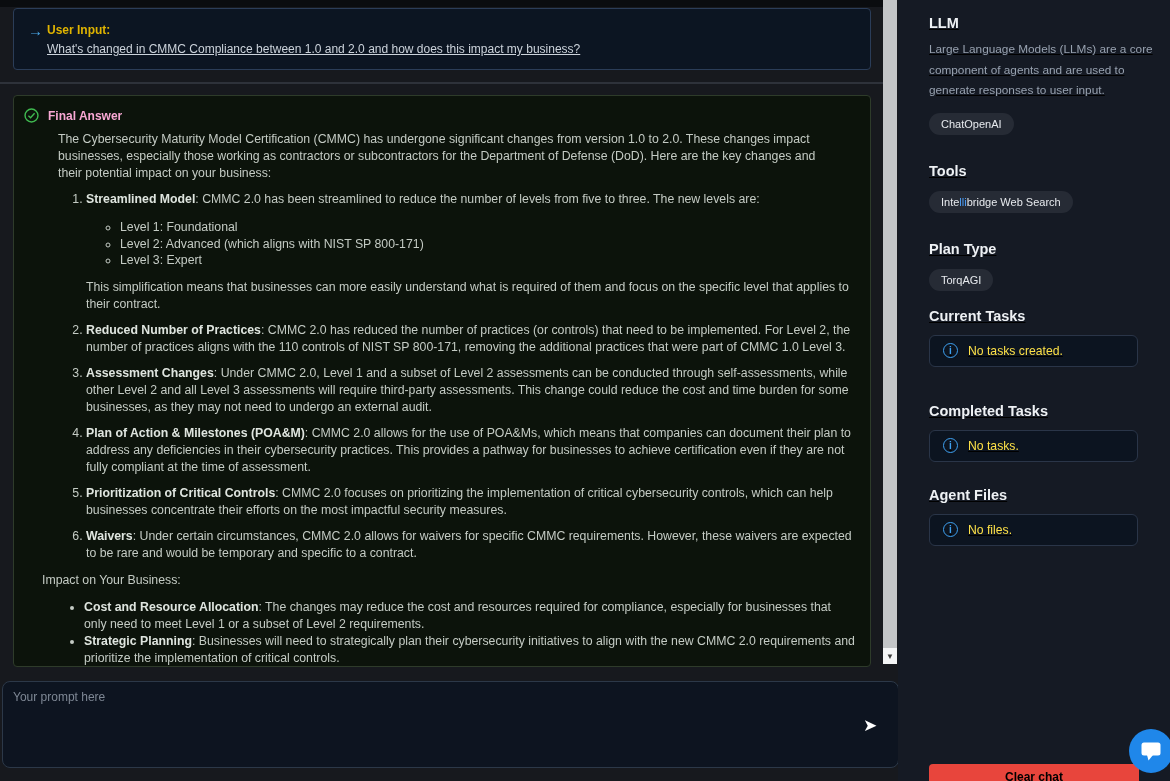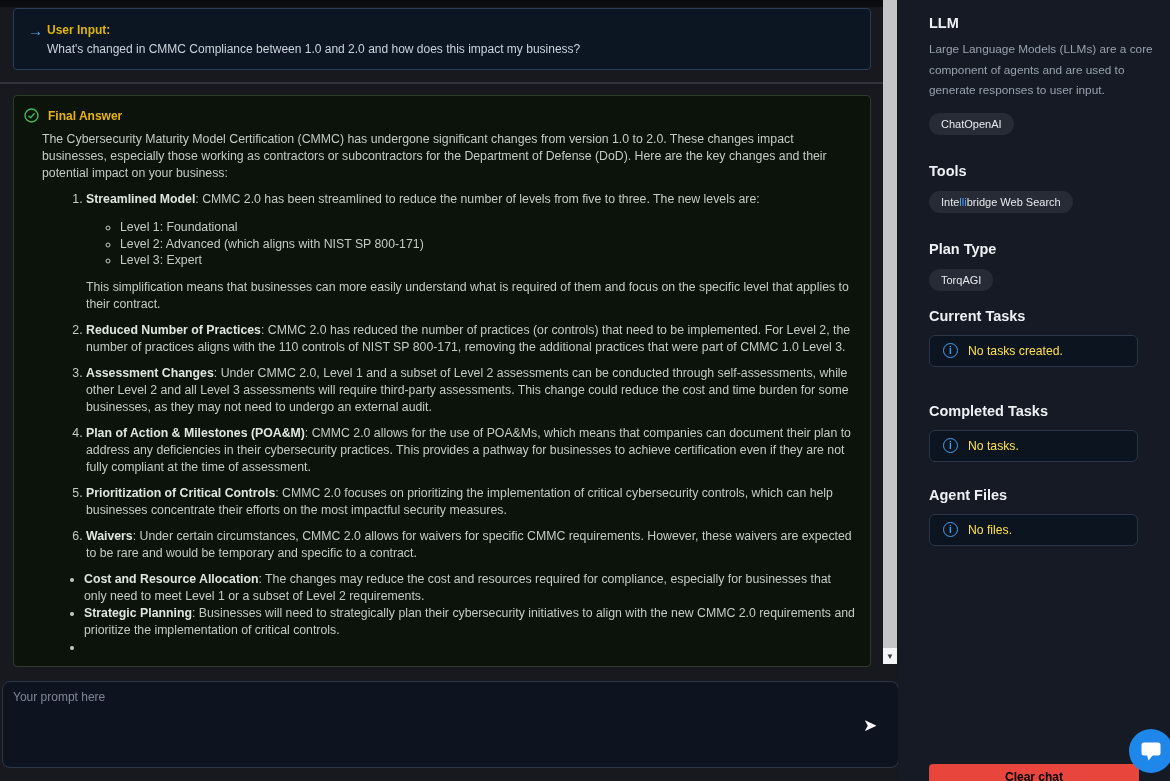--- a/index.html
+++ b/index.html
@@ -15,34 +15,34 @@
   
   .main-column { position:absolute; left:0; top:0; width:898px; height:781px; background:#17191e; }
   .top-strip { position:absolute; left:0; top:0; width:883px; height:7px; background:#0a0c0f; }
 
   .user-card {
     position:absolute; left:13px; top:8px; width:858px; height:62px;
     background:#0c1522; border:1px solid #2b3d58; border-radius:4px;
   }
   .arrow-icon { position:absolute; left:14px; top:13px; color:#49a8e8; font-size:15px; font-weight:700; }
   .user-label { position:absolute; left:33px; top:14px; color:#e0b400; font-size:12px; font-weight:700; }
-  .user-question { position:absolute; left:33px; top:33px; color:#ccd3db; font-size:12px; }
+  .user-question { position:absolute; left:33px; top:33px; color:#ccd3db; font-size:12px;text-decoration:underline; }
 
   .divider { position:absolute; left:0; top:82px; width:883px; height:2px; background:#2e323a; }
 
   .answer-card {
     position:absolute; left:13px; top:95px; width:858px; height:572px;
     background:#0c130b; border:1px solid #2e3b2a; border-radius:4px;
     overflow:hidden;
   }
   .answer-header { padding:11px 0 0 10px; height:28px; display:flex; align-items:center; gap:9px; }
-  .answer-label { color:#eab308; font-size:12px; font-weight:700; }
+  .answer-label { color:#f9a8d4; font-size:12px; font-weight:700; }
   .answer-body { padding:0 14px 0 28px; color:#c4cbc4; font-size:12.3px; line-height:17px; }
   .answer-body strong { color:#dfe5df; font-weight:700; }
-  p.intro { margin:7px 0 9px; }
+  p.intro { margin:7px 16px 9px; }
   ol.num-list { margin:0; padding-left:44px; }
   ol.num-list > li { margin-bottom:9px; }
   ul.levels { list-style:circle; padding-left:34px; margin:11px 0 10px; line-height:16.5px; }
   ul.levels > li { margin-bottom:0; }
   p.note { margin:10px 0 0; }
   p.impact-heading { margin:10px 0 10px; }
   ul.impact { list-style:disc; padding-left:42px; margin:0; }
   ul.impact > li { margin-bottom:0; }
 
   
@@ -64,21 +64,21 @@
     padding:8px 48px 8px 10px;
   }
   .prompt-input::placeholder { color:#7e8794; opacity:1; }
   .send-btn {
     position:absolute; right:14px; top:29px; width:28px; height:28px;
     background:transparent; border:none; color:#ffffff; font-size:17px; cursor:pointer;
     display:flex; align-items:center; justify-content:center;
   }
 
   
-  .sidebar { position:absolute; left:898px; top:0; width:272px; height:781px; background:#151a24; padding-left:31px; }
+  .sidebar { position:absolute; left:898px; top:0; width:272px; height:781px; background:#151a24; padding-left:31px;text-decoration:underline; }
   .side-title { font-size:14.5px; font-weight:700; color:#eef1f4; }
   .side-desc { font-size:11.8px; color:#98a2b0; line-height:1.74; margin-top:8px; width:238px; }
   .badge {
     display:inline-block; margin-top:12px; background:#262b35; color:#e7eaee;
     font-size:11px; padding:5px 12px; border-radius:13px;
   }
   .badge .hl { color:#4d9df6; }
   .section-llm { padding-top:15px; }
   .section-tools { margin-top:28px; }
   .section-agent { margin-top:28px; }
@@ -153,20 +153,21 @@
         <li>
           <strong>Plan of Action &amp; Milestones (POA&amp;M)</strong><span>: CMMC 2.0 allows for the use of POA&amp;Ms, which means that companies can document their plan to address any deficiencies in their cybersecurity practices. This provides a pathway for businesses to achieve certification even if they are not fully compliant at the time of assessment.</span>
         </li>
         <li>
           <strong>Prioritization of Critical Controls</strong><span>: CMMC 2.0 focuses on prioritizing the implementation of critical cybersecurity controls, which can help businesses concentrate their efforts on the most impactful security measures.</span>
         </li>
         <li>
           <strong>Waivers</strong><span>: Under certain circumstances, CMMC 2.0 allows for waivers for specific CMMC requirements. However, these waivers are expected to be rare and would be temporary and specific to a contract.</span>
         </li>
       </ol>
+      <p class="impact-heading">Impact on Your Business:</p>
       <ul class="impact">
         <li>
           <strong>Cost and Resource Allocation</strong><span>: The changes may reduce the cost and resources required for compliance, especially for businesses that only need to meet Level 1 or a subset of Level 2 requirements.</span>
         </li>
         <li>
           <strong>Strategic Planning</strong><span>: Businesses will need to strategically plan their cybersecurity initiatives to align with the new CMMC 2.0 requirements and prioritize the implementation of critical controls.</span>
         </li>
         <li>
           
         </li>

